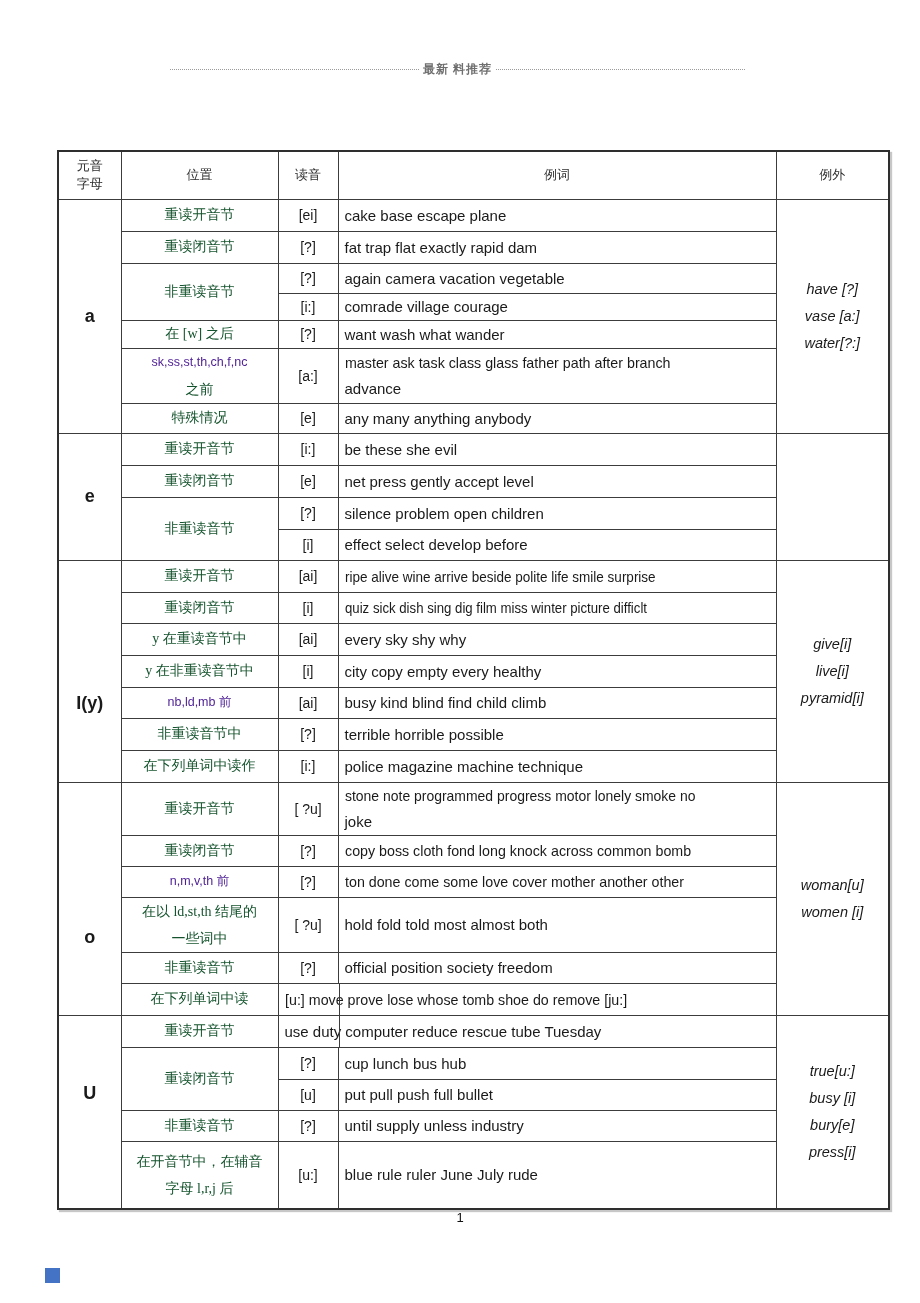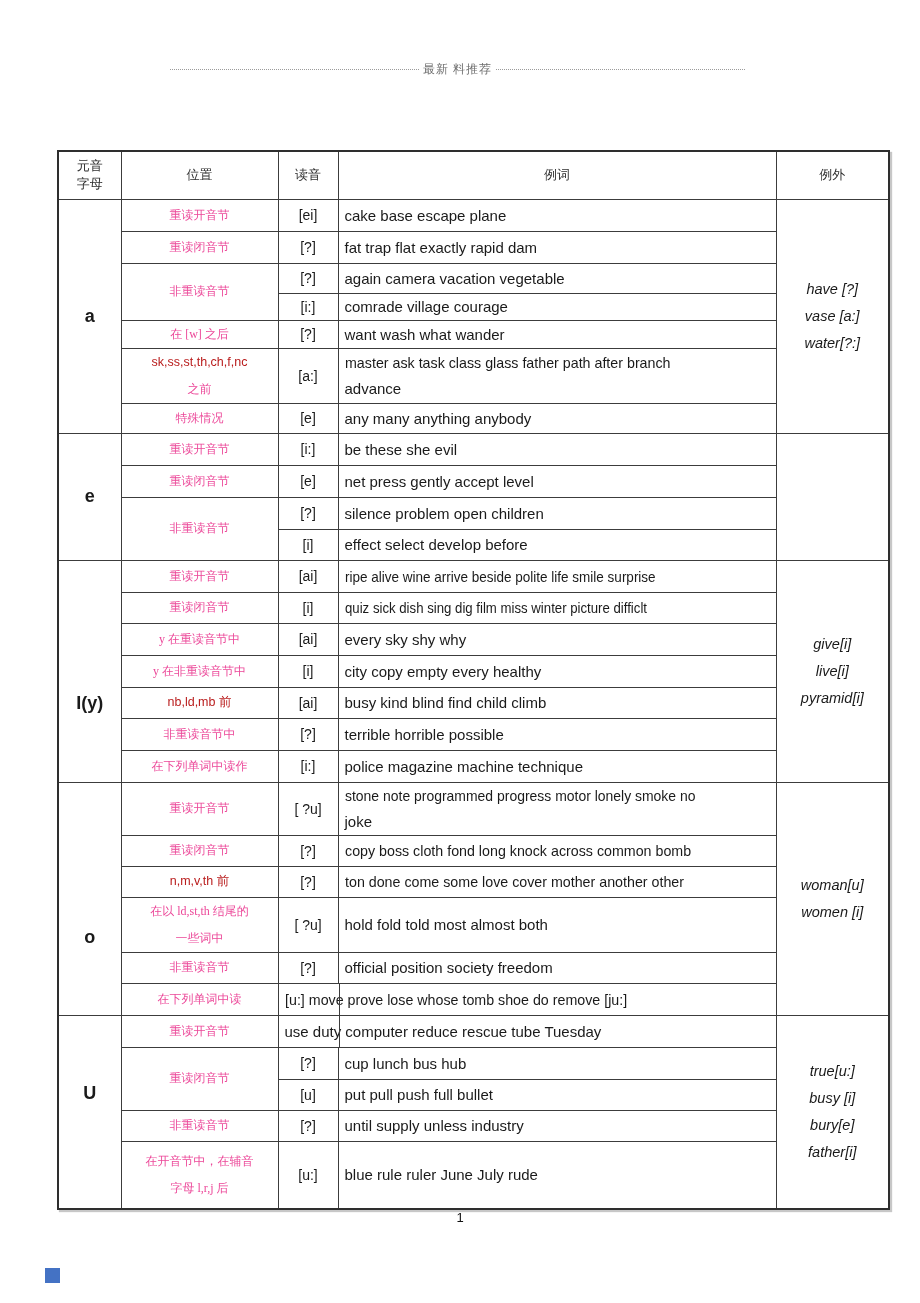--- a/index.html
+++ b/index.html
@@ -10,39 +10,39 @@
   }
 
   
   .watermark {
     position:absolute; left:170px; top:61px; width:575px;
     display:flex; align-items:center;
     color:#6f6f6f; font-size:12px;
     font-family:"Liberation Serif", serif;
   }
   .watermark .dots { flex:1; height:0; border-top:1px dotted #9b9b9b; }
-  .watermark .wm-text { padding:0 4px; white-space:nowrap; letter-spacing:1px; }
+  .watermark .wm-text { padding:0 4px; white-space:nowrap; letter-spacing:1px;font-weight:bold; }
 
   
   table.vtab {
     position:absolute; left:57px; top:150px; width:831px;
     border-collapse:collapse; table-layout:fixed;
     border:2px solid #2e2e2e;
     box-shadow:2px 2px 1px rgba(0,0,0,0.22);
   }
   .vtab td, .vtab th {
     border:1.5px solid #3c3c3c;
     padding:0 6px; vertical-align:middle;
     overflow:hidden;
   }
   .vtab th { font-weight:normal; }
 
-  .cn  { font-family:"Liberation Serif", serif; font-size:12px; color:#ec4899; text-align:center; }
+  .cn  { font-family:"Liberation Serif", serif; font-size:14px; color:#14532d; text-align:center; }
   .hcn { font-family:"Liberation Serif", serif; font-size:13px;   color:#2f2f2f; text-align:center; }
-  .en-mix { font-family:"Liberation Sans", sans-serif; font-size:12.5px; color:#b91c1c; text-align:center; }
+  .en-mix { font-family:"Liberation Sans", sans-serif; font-size:12.5px; color:#4c1d95; text-align:center; }
   .pos .line { line-height:27px; }
 
   .vw-cell { text-align:center; }
   .vw { font-weight:bold; font-size:18px; font-family:"Liberation Sans", sans-serif; }
   .vw-i { margin-top:64px; }
   .vw-o { margin-top:78px; }
   .vw-u { margin-bottom:36px; }
 
   .pron { text-align:center; font-size:14px; padding:0 2px; }
 
@@ -271,21 +271,21 @@
         </td>
     <td class="cn pos">重读开音节</td>
     <td class="ex merged" colspan="2">
       <span class="fit">use duty computer reduce rescue tube Tuesday</span>
       <span class="ghost"></span>
     </td>
     <td class="exc exc-u" rowspan="5">
       <div class="exline">true[u:]</div>
       <div class="exline">busy [i]</div>
       <div class="exline">bury[e]</div>
-      <div class="exline">father[i]</div>
+      <div class="exline">press[i]</div>
     </td>
   </tr>
   <tr style="height:32px">
     <td class="cn pos" rowspan="2">重读闭音节</td>
     <td class="pron">[?]</td>
     <td class="ex">cup lunch bus hub</td>
   </tr>
   <tr style="height:31px">
     <td class="pron">[u]</td>
     <td class="ex">put pull push full bullet</td>

